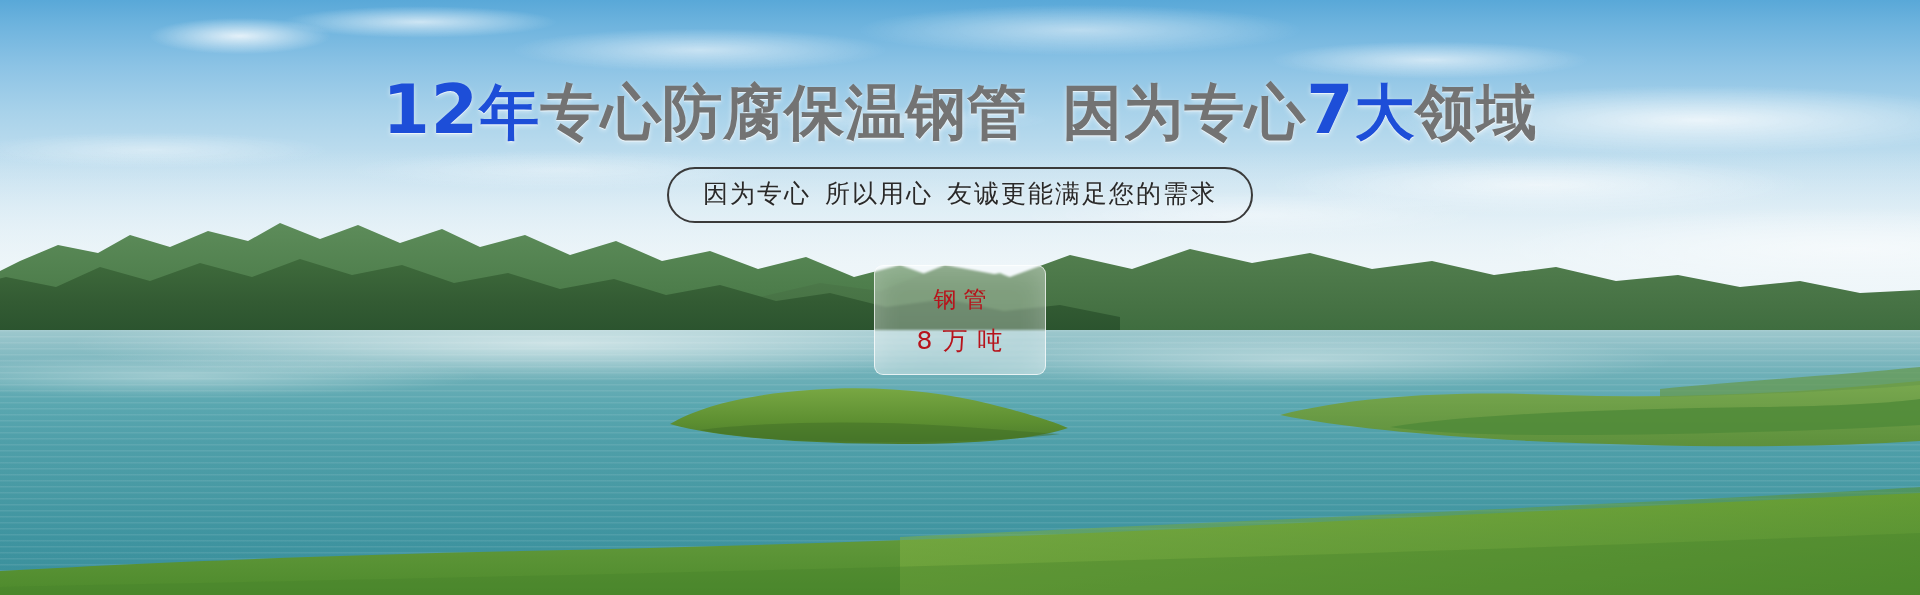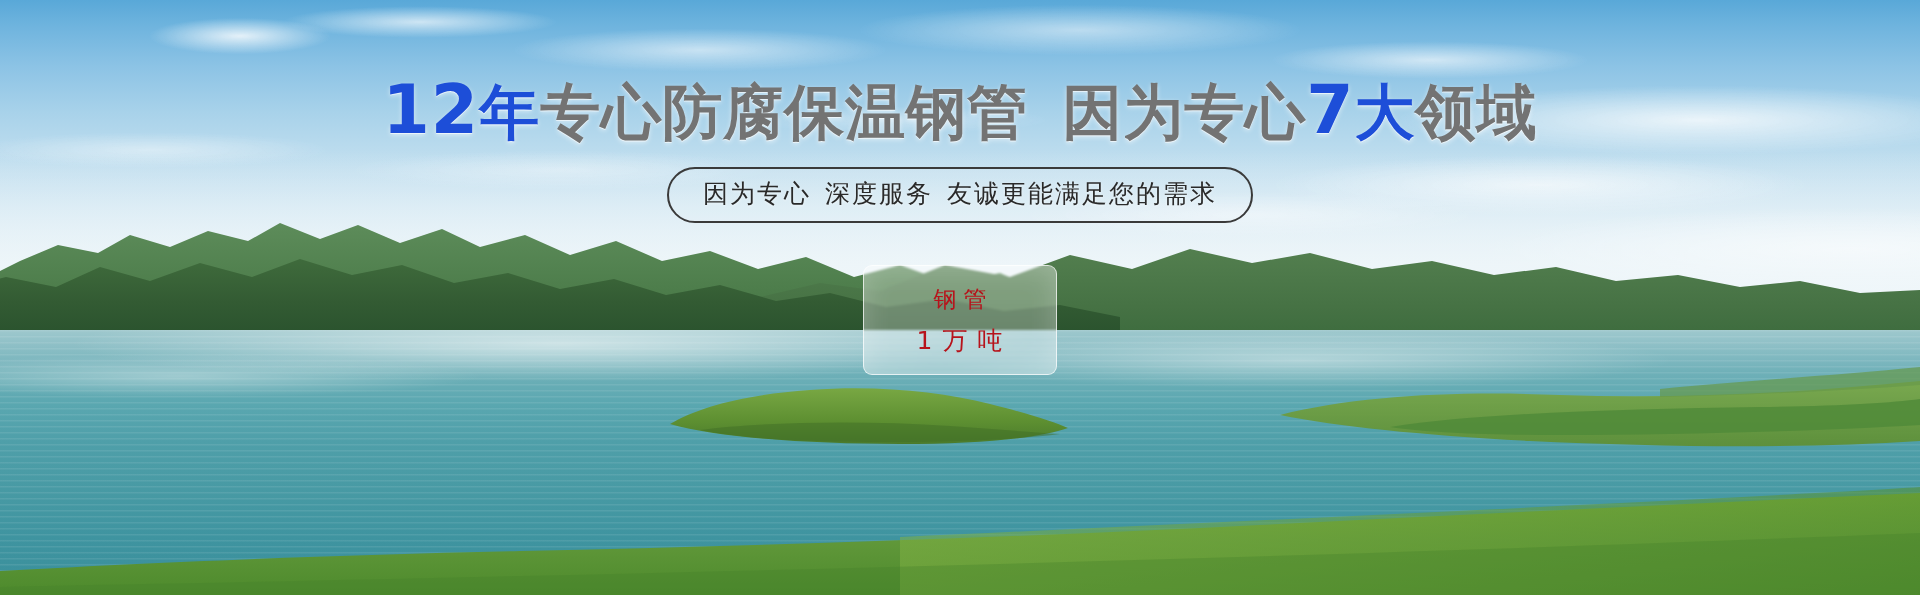--- a/index.html
+++ b/index.html
@@ -145,21 +145,21 @@
   .pill .sep{ display:inline-block; width:14px; }
 
   
   .cards{
     position:absolute; top:265px; left:50%;
     transform:translateX(-50%);
     display:flex;
     gap:6px;
   }
   .card{
-    width:194px; height:110px;
+    width:172px; height:110px;
     border-radius:9px;
     border:1px solid rgba(255,255,255,.75);
     background:rgba(255,255,255,.30);
     backdrop-filter:blur(1px);
     display:flex;
     flex-direction:column;
     align-items:center;
     justify-content:center;
     box-shadow:inset 0 0 28px rgba(255,255,255,.22);
   }
@@ -284,27 +284,27 @@
     <path fill="#44802a" opacity=".35" d="M0,120 L0,112 C300,106 700,98 1100,86 C1450,76 1720,66 1920,58 L1920,120 Z"></path>
   </svg>
 
   <div class="content">
 
     <div class="headline">
       <span class="red num">12</span><span class="red">年</span><span class="dark">专心防腐保温钢管</span><span class="gap"></span><span class="dark">因为专心</span><span class="red num">7</span><span class="red">大</span><span class="dark">领域</span>
     </div>
 
     <div class="pill">
-      <span>因为专心</span><span class="sep"></span><span>深度服务</span><span class="sep"></span><span>友诚更能满足您的需求</span>
+      <span>因为专心</span><span class="sep"></span><span>所以用心</span><span class="sep"></span><span>友诚更能满足您的需求</span>
     </div>
 
     <div class="cards">
 
       <div class="card">
         <div class="card-label">钢管</div>
-        <div class="card-value">1 万 吨</div>
+        <div class="card-value">8 万 吨</div>
       </div>
 
 
 
     </div>
   </div>
 </div>
 
 </body></html>

